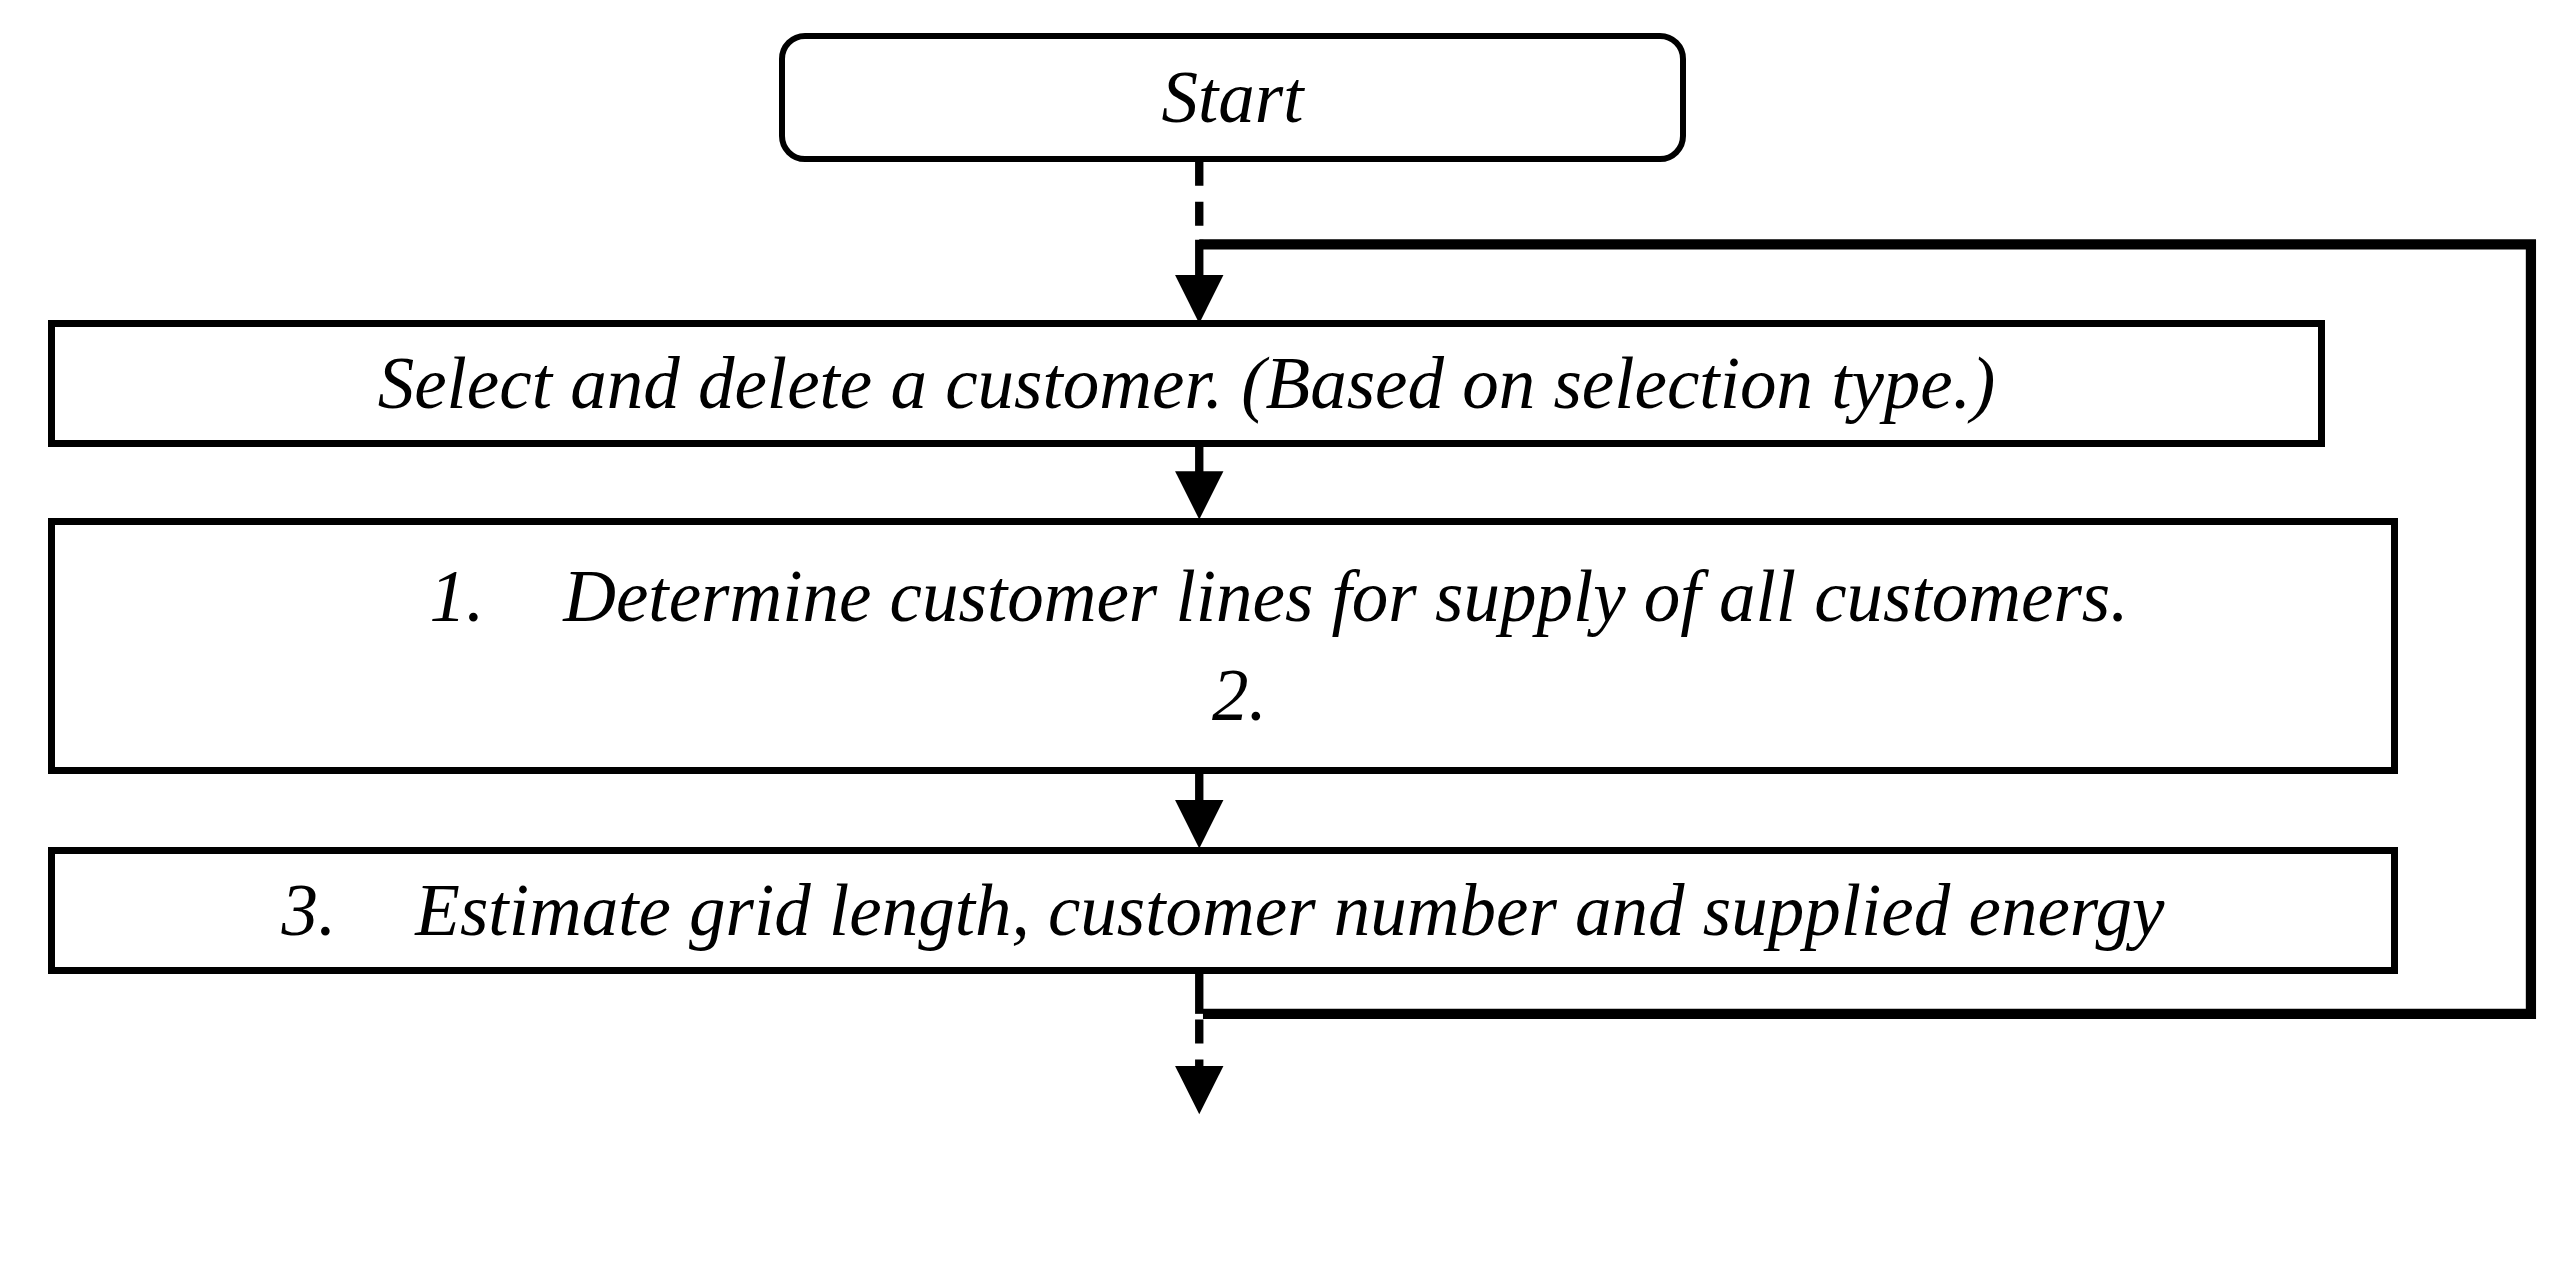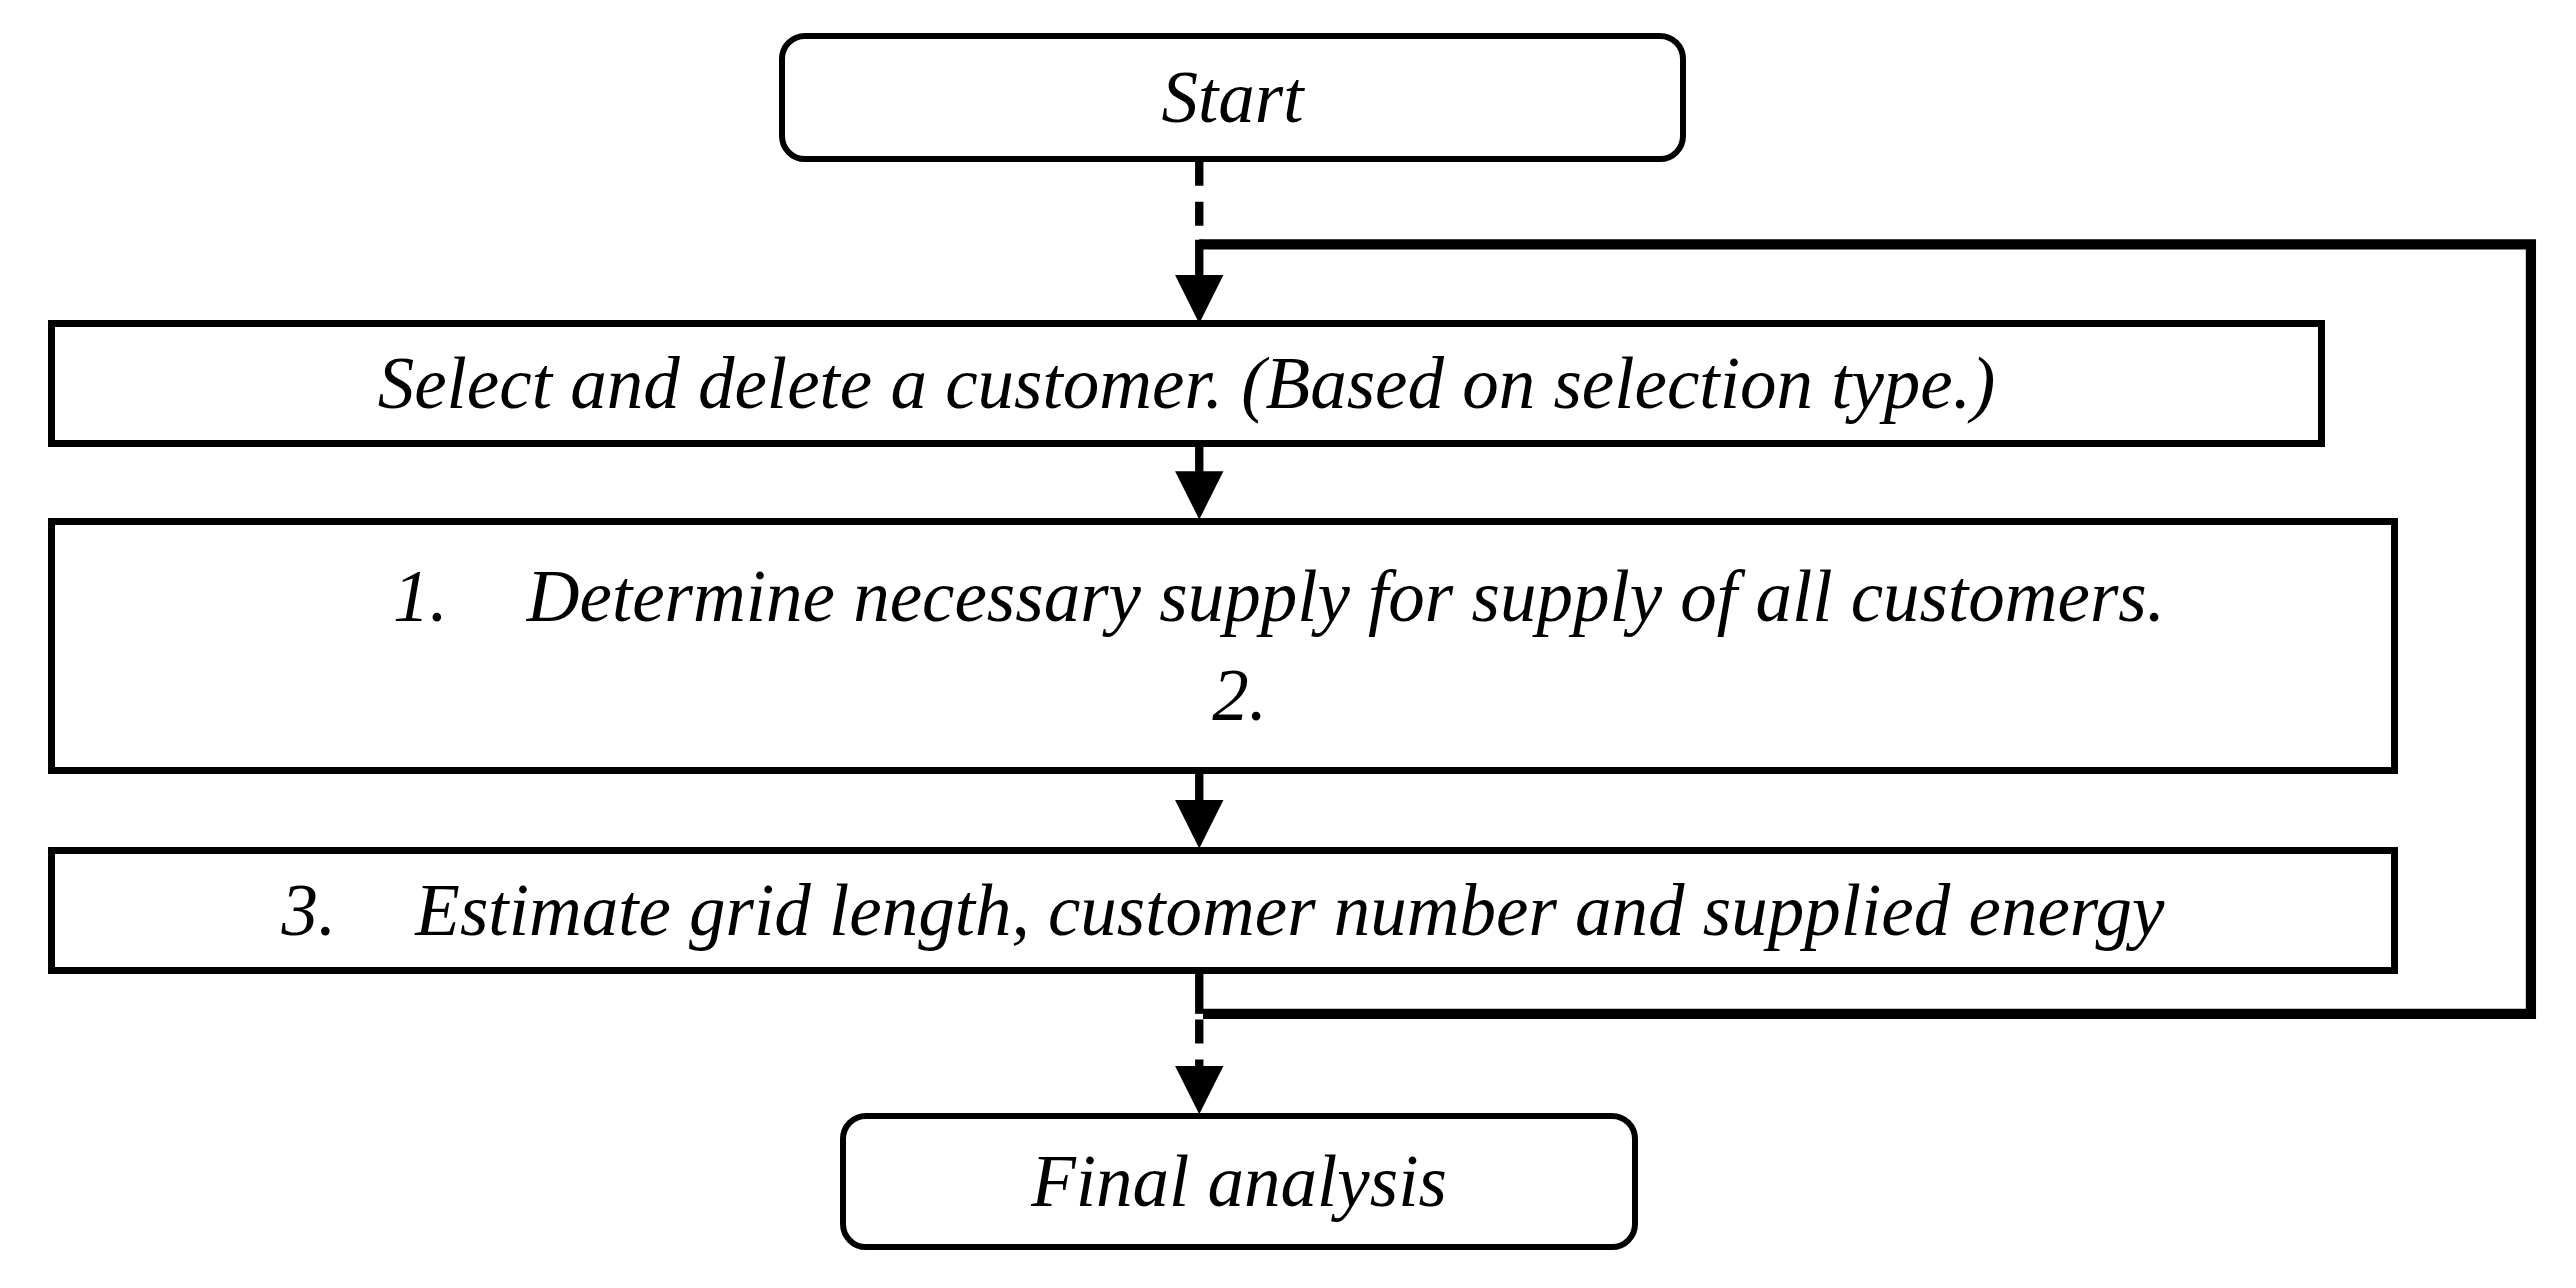--- a/index.html
+++ b/index.html
@@ -71,33 +71,30 @@
   </div>
 
   <div class="node node-step1">
     <span>Select and delete a customer. (Based on selection type.)</span>
   </div>
 
   <div class="node node-step2">
     <div class="numbered-list">
       <div class="numbered-line">
         <span class="item-num">1.</span>
-        <span>Determine necessary supply for supply of all customers.</span>
+        <span>Determine customer lines for supply of all customers.</span>
       </div>
       <div class="numbered-line">
         <span class="item-num">2.</span>
       </div>
     </div>
   </div>
 
   <div class="node node-step3">
     <div class="numbered-line">
       <span class="item-num">3.</span>
       <span>Estimate grid length, customer number and supplied energy</span>
     </div>
   </div>
 
-  <div class="node terminator node-final">
-    <span>Final analysis</span>
-  </div>
 
 </div>
 
 
 </body></html>

